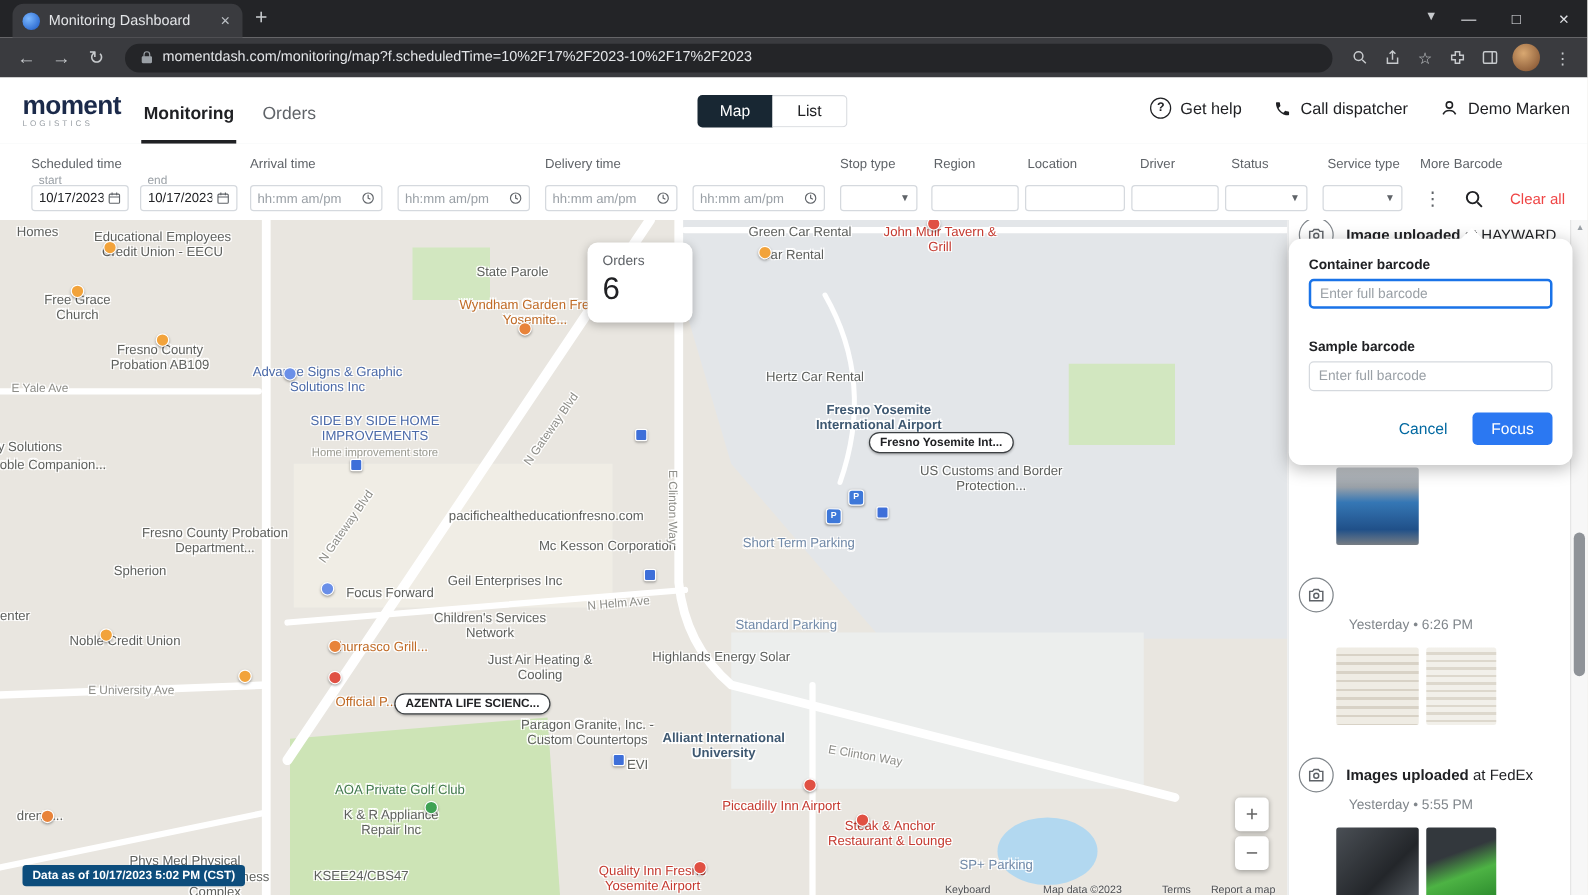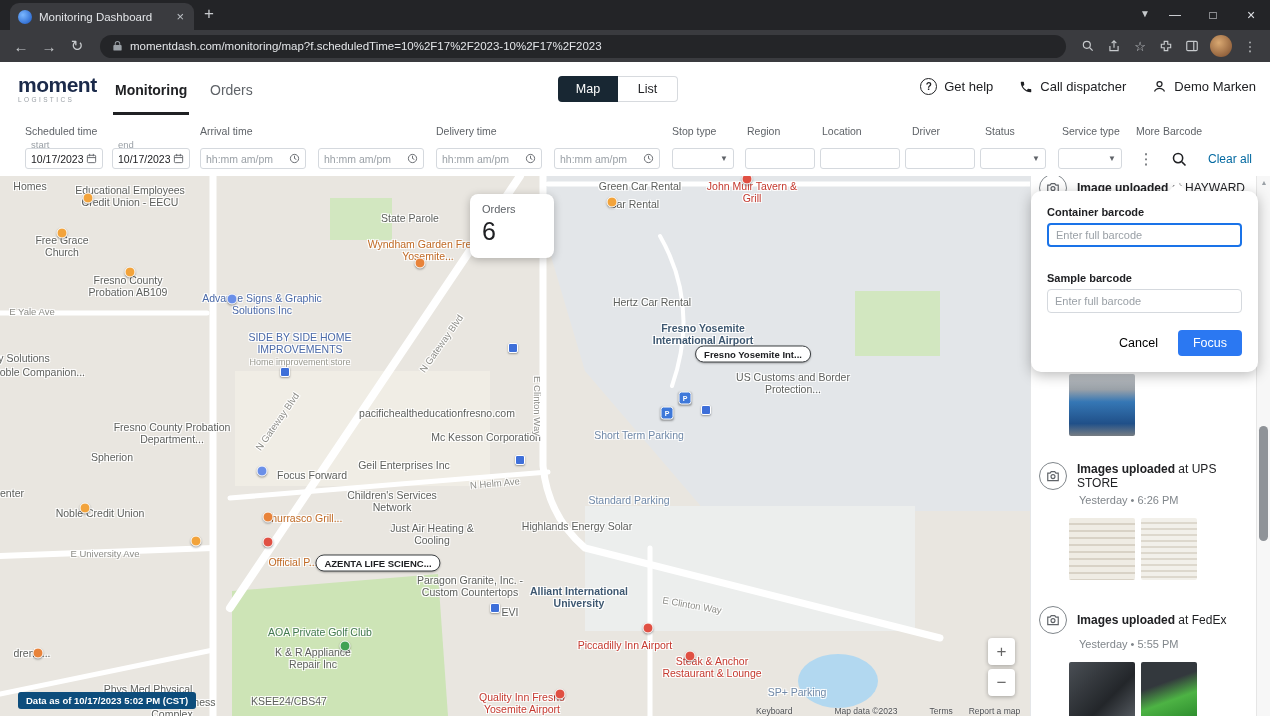--- a/index.html
+++ b/index.html
@@ -36,21 +36,21 @@
   
   .filterbar{position:absolute;top:115px;height:61px;left:0;right:0;background:#fff;border-bottom:1px solid #e3e5e8;font-size:10.5px}
   .fl{position:absolute;top:10px;font-size:10.5px;color:#5f6368;white-space:nowrap}
   .fs{position:absolute;top:24px;font-size:9.5px;color:#9aa0a6}
   .fc{position:absolute;top:33px;height:18px;display:flex}
   .fbox{display:flex;align-items:center;gap:3px;border:1px solid #d5d9de;border-radius:3px;padding:0 5px;height:21px;box-sizing:border-box;background:#fff;width:100%}
   .finput{flex:1;min-width:0;border:none;outline:none;font-size:10.5px;color:#202124;font-family:inherit;background:transparent;padding:0}
   .finput::placeholder{color:#9aa0a6}
   .caret{margin-left:auto;color:#5f6368;font-size:8px}
   .icon-btn{width:22px;height:22px;display:flex;align-items:center;justify-content:center;color:#5f6368;font-size:15px}
-  .clear-all{position:absolute;left:1208px;top:37px;font-size:12px;color:#0369a1}
+  .clear-all{position:absolute;left:1208px;top:37px;font-size:12px;color:#ef4444}
   #l-sch{left:25px}#s-start{left:31px}#s-end{left:118px}
   #c-d1{left:25px;width:78px}#c-d2{left:112px;width:78px}
   #l-arr{left:200px}#c-t1{left:200px;width:106px}#c-t2{left:318px;width:106px}
   #l-del{left:436px}#c-t3{left:436px;width:106px}#c-t4{left:554px;width:106px}
   #l-stop{left:672px}#c-stop{left:672px;width:62px}
   #l-reg{left:747px}#c-reg{left:745px;width:70px}
   #l-loc{left:822px}#c-loc{left:820px;width:80px}
   #l-drv{left:912px}#c-drv{left:905px;width:70px}
   #l-sta{left:985px}#c-sta{left:980px;width:66px}
   #l-svc{left:1062px}#c-svc{left:1058px;width:64px}
@@ -98,21 +98,21 @@
   .scroll-up{position:absolute;top:3px;left:0;width:14px;text-align:center;font-size:7px;color:#9aa0a6}
   
   .popup{position:absolute;left:1031px;top:191px;width:227px;background:#fff;border-radius:10px;box-shadow:0 3px 14px rgba(0,0,0,.28);z-index:10;padding:15px 16px 16px;box-sizing:border-box}
   .popup::before{content:"";position:absolute;top:-6px;left:140px;width:13px;height:13px;background:#fff;transform:rotate(45deg)}
   .pp-label{font-size:11px;color:#202124;font-weight:bold;margin-bottom:5px}
   .pp-input{width:100%;height:24px;border:1px solid #d5d9de;border-radius:4px;font-size:11px;padding:0 7px;box-sizing:border-box;color:#202124;font-family:inherit;outline:none}
   .pp-input::placeholder{color:#9aa0a6}
   .pp-input.focus{border:2px solid #1a73e8}
   .pp-row2{margin-top:25px}
   .pp-actions{display:flex;justify-content:flex-end;align-items:center;gap:20px;margin-top:17px}
-  .btn-cancel{font-size:12.5px;color:#000000}
+  .btn-cancel{font-size:12.5px;color:#0369a1}
   .btn-search{background:#2b78f2;color:#fff;font-size:12.5px;padding:6px 15px;border-radius:4px}
 </style>
 </head>
 <body>
 
 <div class="tabstrip">
   <div class="tab">
     <span class="favicon"></span>
     <span class="tab-title">Monitoring Dashboard</span>
     <span class="tab-close">×</span>
@@ -458,21 +458,20 @@
         </div>
       </div>
       <div class="act">
         <div class="act-head">
           <span class="cam">
             <svg width="14" height="14" viewBox="0 0 24 24">
               <path fill="none" stroke="#5f6368" stroke-width="2" d="M3 7h4l2-2.5h6L17 7h4v13H3z"></path>
               <circle cx="12" cy="13" r="3.4" fill="none" stroke="#5f6368" stroke-width="2"></circle>
             </svg>
           </span>
-          <span class="act-title"><b>Images uploaded</b> at UPS STORE</span>
         </div>
         <div class="act-time">Yesterday • 6:26 PM</div>
         <div class="thumbs">
           <span class="thumb t-doc"></span>
           <span class="thumb t-doc2"></span>
         </div>
       </div>
       <div class="act">
         <div class="act-head">
           <span class="cam">

